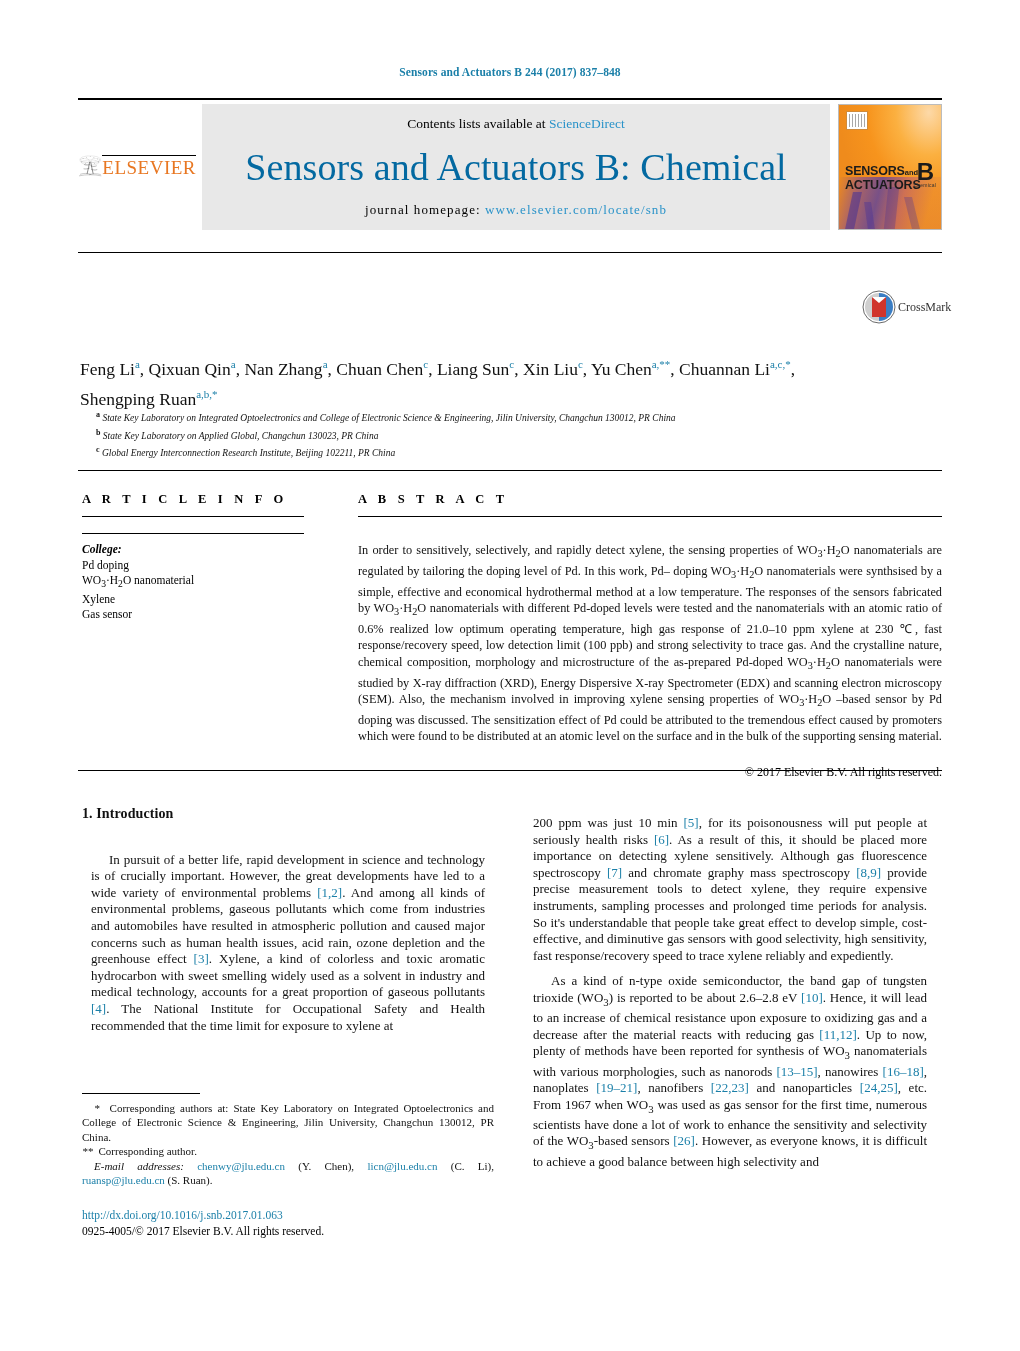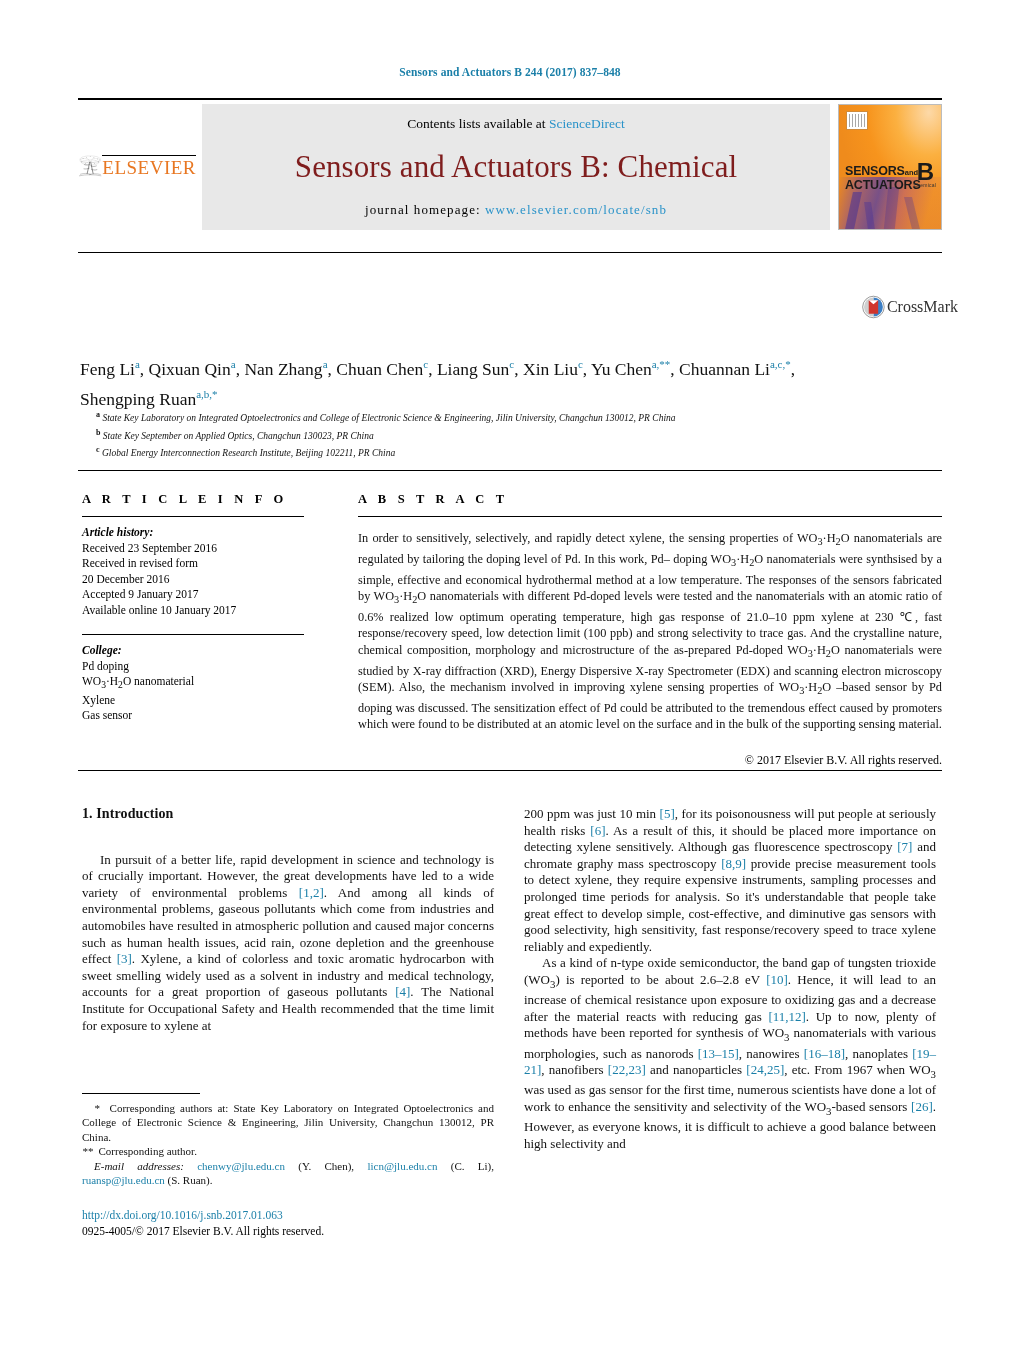--- a/index.html
+++ b/index.html
@@ -83,23 +83,23 @@
     margin-right: 8px;
   }
   .contents-line {
     font-size: 13.5px;
     color: #000;
   }
   .contents-line .sd {
     color: #2a93c9;
   }
   .journal-name {
-    font-size: 31px;
+    font-size: 38px;
     letter-spacing: .1px;
-    color: #7f1d1d;
+    color: #0369a1;
   }
   .homepage-line {
     font-size: 13px;
     letter-spacing: 1.1px;
     color: #000;
   }
   .homepage-line .url { color: #2a93c9; }
 
   .cover-thumb {
     width: 104px;
@@ -191,21 +191,21 @@
   .crossmark {
     position: absolute;
     right: 62px;
     top: 278px;
     width: 96px;
     height: 58px;
     display: flex;
     align-items: center;
   }
   .crossmark-text {
-    font-size: 16px;
+    font-size: 12px;
     font-family: "Liberation Serif", serif;
     color: #333;
     margin-left: 2px;
   }
 
   .authors {
     position: absolute;
     left: 80px;
     top: 352px;
     width: 780px;
@@ -256,21 +256,21 @@
   .info-rule2 { border-top: 1.5px solid #000; width: 222px; margin-top: 16px; }
 
   .abs-col {
     position: absolute;
     left: 358px;
     top: 516px;
     width: 584px;
   }
   .abs-rule { border-top: 1.5px solid #000; width: 584px; }
   .abs-text {
-    margin-top: 13px;
+    margin-top: 25px;
     font-size: 12.3px;
     line-height: 16.4px;
     text-align: justify;
     color: #111;
   }
   .abs-copy {
     margin-top: 20px;
     text-align: right;
     font-size: 12px;
   }
@@ -293,21 +293,21 @@
     color: #111;
   }
   .body-col.left  { left: 82px; }
   .body-col.right { left: 524px; }
   .sec-title {
     font-weight: bold;
     font-size: 14px;
     margin-bottom: 29px;
     letter-spacing: .1px;
   }
-  .body-col p { margin: 0; text-indent: 18px; }
+  .body-col p { margin: 9px; text-indent: 18px; }
   .cite { color: #1a7fa8; }
 
   
   .fn {
     position: absolute;
     left: 82px;
     top: 1093px;
     width: 412px;
     font-size: 11px;
     line-height: 14.4px;
@@ -414,39 +414,31 @@
       <rect x="10" y="7" width="14" height="20" fill="#d0342c"></rect>
       <path d="M10 7 L17 13 L24 7 Z" fill="#ffffff"></path>
     </svg>
     <span class="crossmark-text">CrossMark</span>
   </div>
 
   <div class="authors">Feng Li<sup>a</sup>, Qixuan Qin<sup>a</sup>, Nan Zhang<sup>a</sup>, Chuan Chen<sup>c</sup>, Liang Sun<sup>c</sup>, Xin Liu<sup>c</sup>, Yu Chen<sup>a,**</sup>, Chuannan Li<sup>a,c,*</sup>, Shengping Ruan<sup>a,b,*</sup></div>
 
   <div class="affils">
     <div><sup>a</sup> <span>State Key Laboratory on Integrated Optoelectronics and College of Electronic Science &amp; Engineering, Jilin University, Changchun 130012, PR China</span></div>
-    <div><sup>b</sup> <span>State Key September on Applied Optics, Changchun 130023, PR China</span></div>
+    <div><sup>b</sup> <span>State Key Laboratory on Applied Global, Changchun 130023, PR China</span></div>
     <div><sup>c</sup> <span>Global Energy Interconnection Research Institute, Beijing 102211, PR China</span></div>
   </div>
 
   <div class="section-rule"></div>
 
   <div class="colheads info">A R T I C L E   I N F O</div>
   <div class="colheads abs">A B S T R A C T</div>
 
   <div class="info-col">
     <div class="info-rule"></div>
-    <div class="info-block">
-      <div class="lbl">Article history:</div>
-      <div>Received 23 September 2016</div>
-      <div>Received in revised form</div>
-      <div>20 December 2016</div>
-      <div>Accepted 9 January 2017</div>
-      <div>Available online 10 January 2017</div>
-    </div>
     <div class="info-rule2"></div>
     <div class="info-block">
       <div class="lbl">College:</div>
       <div>Pd doping<br>WO<sub>3</sub>·H<sub>2</sub>O nanomaterial<br>Xylene<br>Gas sensor</div>
     </div>
   </div>
 
   <div class="abs-col">
     <div class="abs-rule"></div>
     <div class="abs-text">In order to sensitively, selectively, and rapidly detect xylene, the sensing properties of WO<sub>3</sub>·H<sub>2</sub>O nanomaterials are regulated by tailoring the doping level of Pd. In this work, Pd– doping WO<sub>3</sub>·H<sub>2</sub>O nanomaterials were synthsised by a simple, effective and economical hydrothermal method at a low temperature. The responses of the sensors fabricated by WO<sub>3</sub>·H<sub>2</sub>O nanomaterials with different Pd-doped levels were tested and the nanomaterials with an atomic ratio of 0.6% realized low optimum operating temperature, high gas response of 21.0–10 ppm xylene at 230 ℃, fast response/recovery speed, low detection limit (100 ppb) and strong selectivity to trace gas. And the crystalline nature, chemical composition, morphology and microstructure of the as-prepared Pd-doped WO<sub>3</sub>·H<sub>2</sub>O nanomaterials were studied by X-ray diffraction (XRD), Energy Dispersive X-ray Spectrometer (EDX) and scanning electron microscopy (SEM). Also, the mechanism involved in improving xylene sensing properties of WO<sub>3</sub>·H<sub>2</sub>O –based sensor by Pd doping was discussed. The sensitization effect of Pd could be attributed to the tremendous effect caused by promoters which were found to be distributed at an atomic level on the surface and in the bulk of the supporting sensing material.</div>

